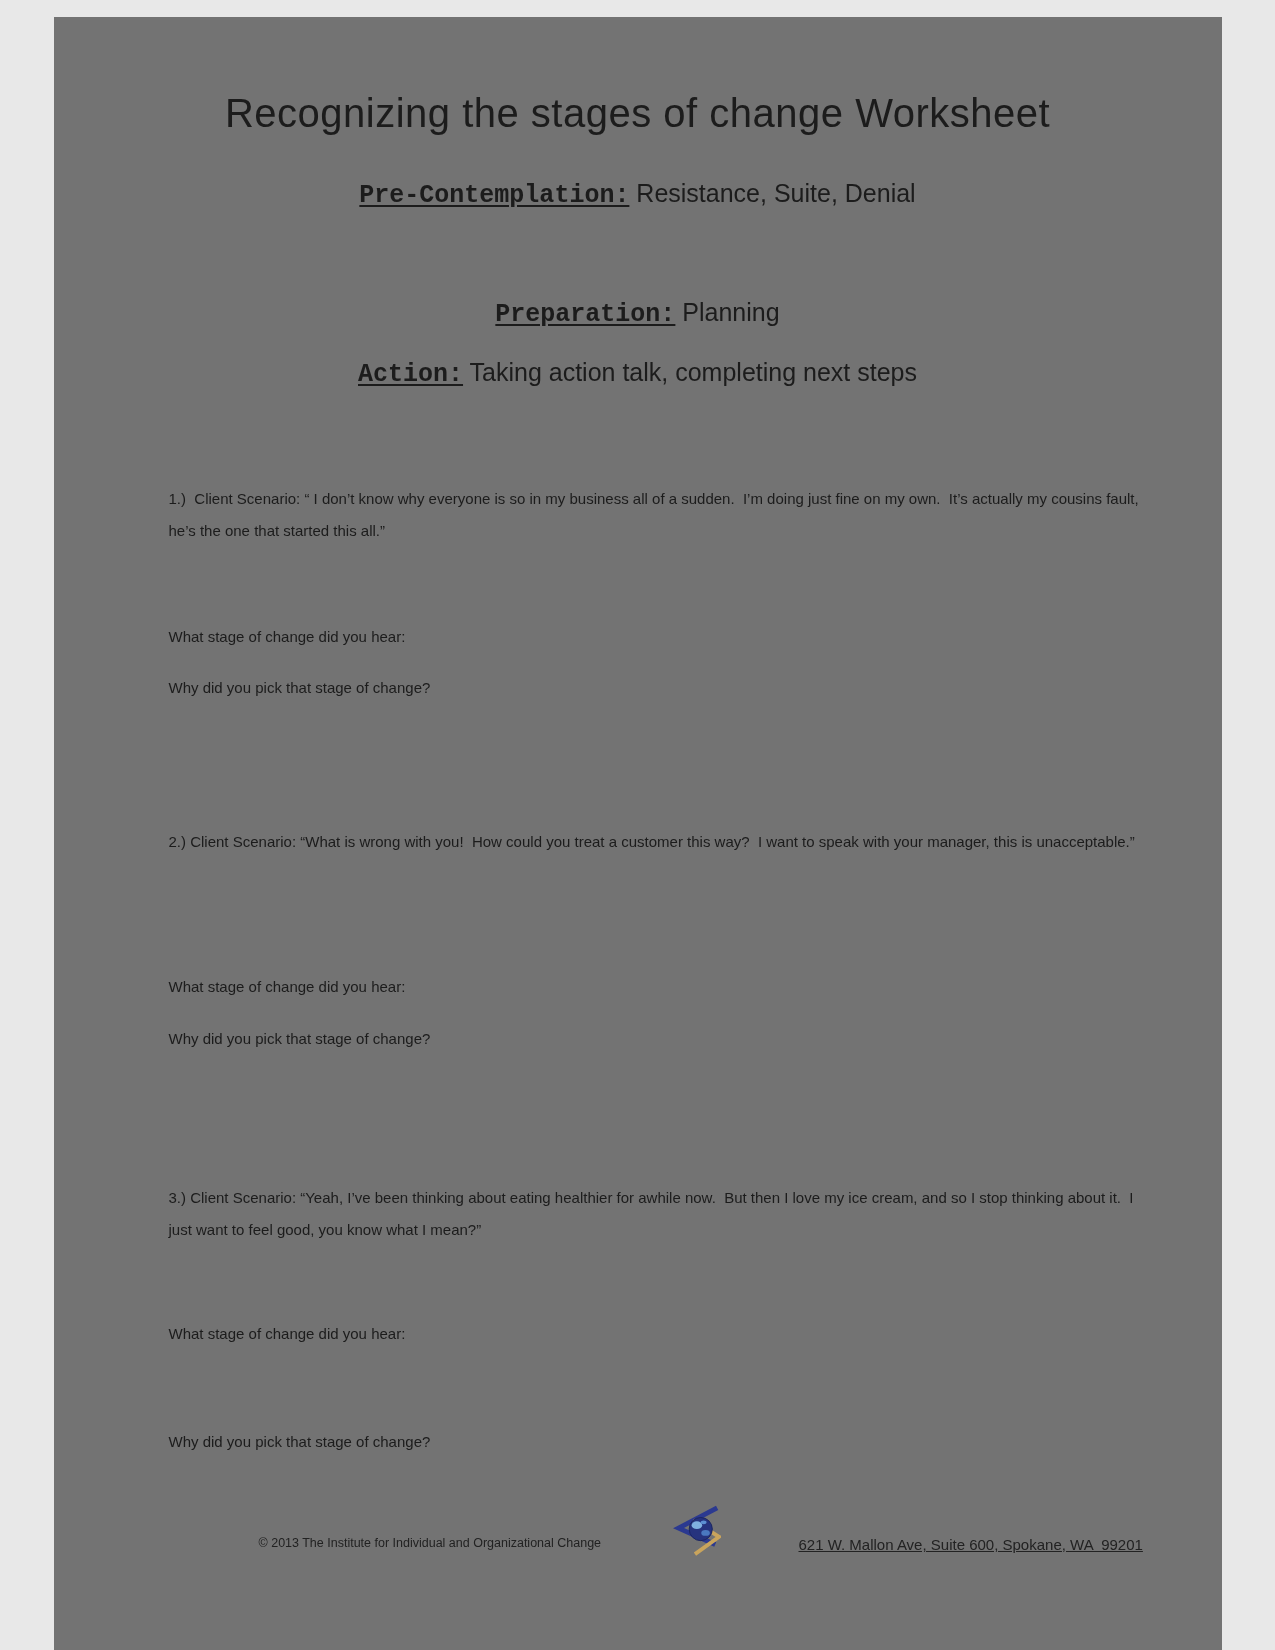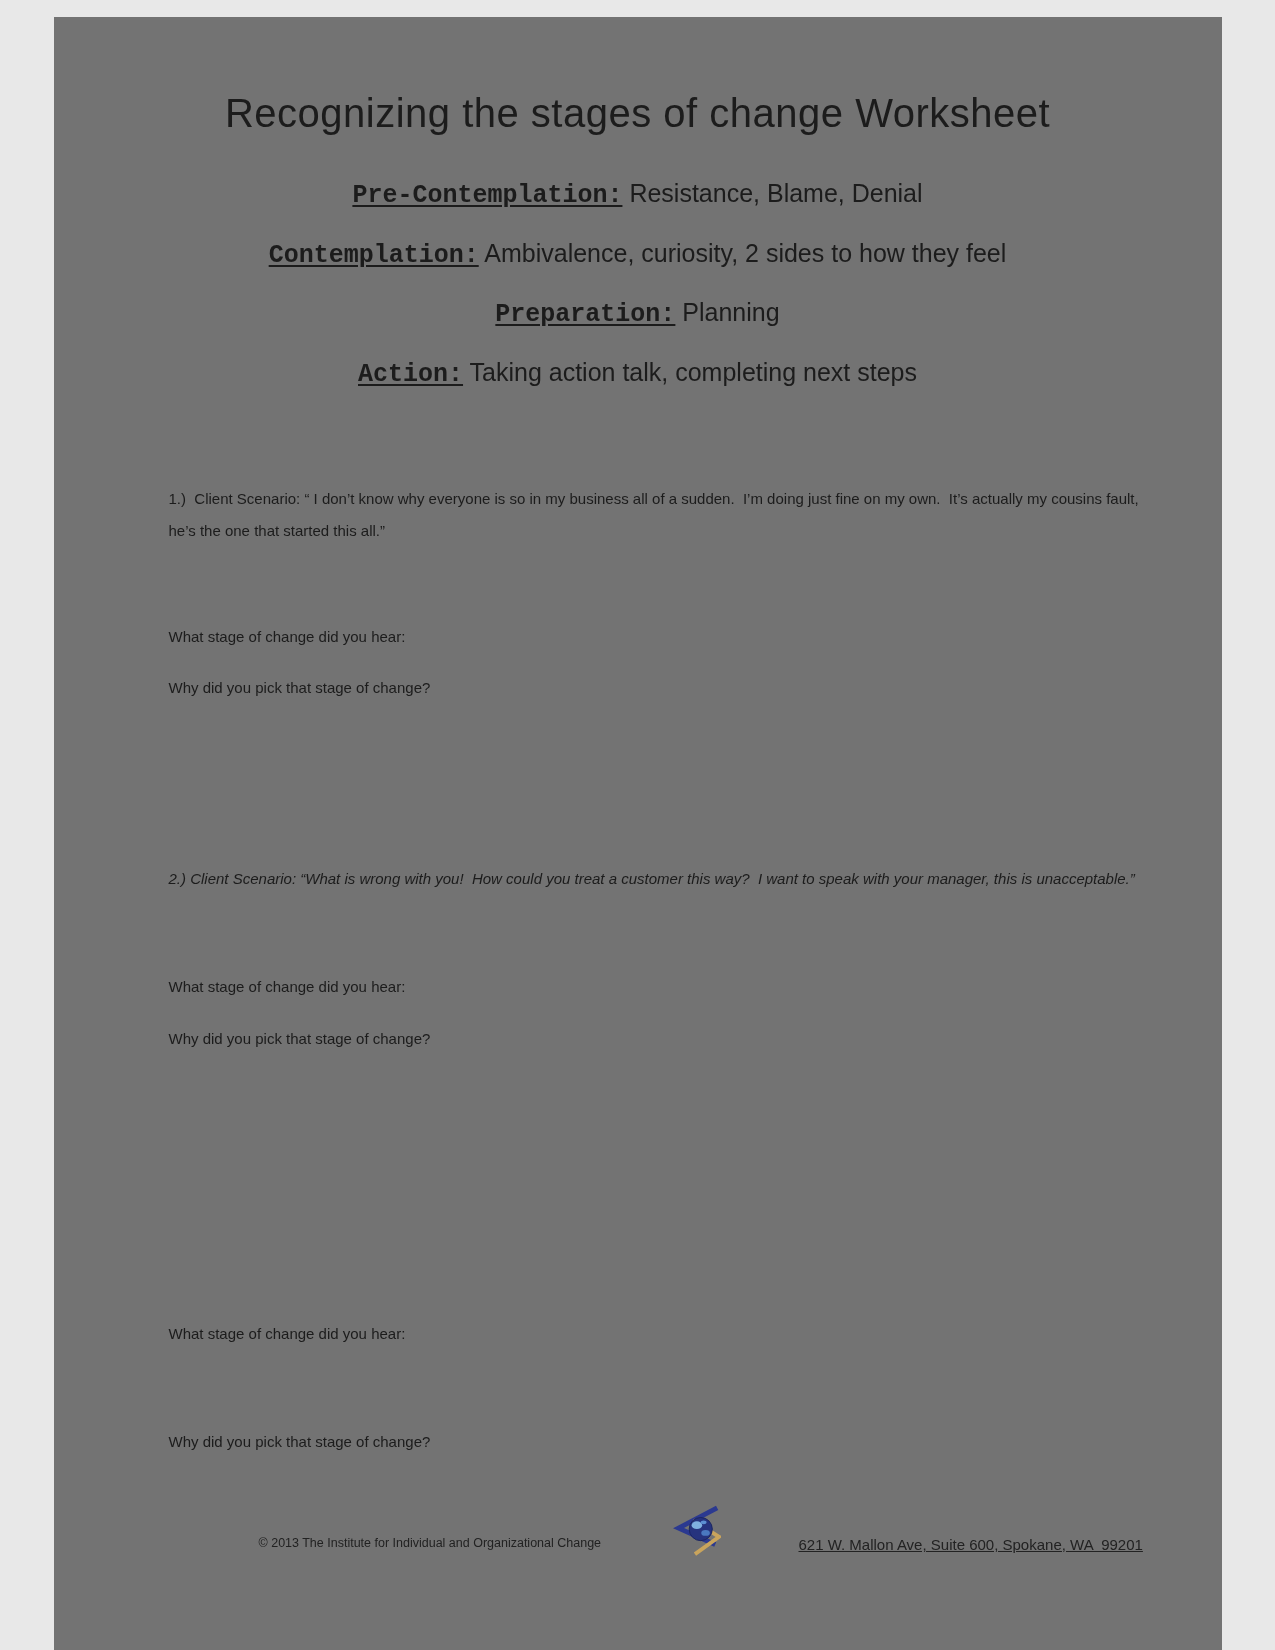--- a/index.html
+++ b/index.html
@@ -44,21 +44,21 @@
     position: absolute;
     left: 115px;
     width: 990px;
     font-size: 15px;
     line-height: 32px;
     white-space: pre-wrap;
   }
   .scenario-0-text { top: 466px; }
   .s0-q1 { top: 604px; }
   .s0-q2 { top: 655px; }
-  .scenario-1-text { top: 846px; font-style: italic; }
+  .scenario-1-text { top: 809px; }
   .s1-q1 { top: 954px; }
   .s1-q2 { top: 1006px; }
   .scenario-2-text { top: 1165px; }
   .s2-q1 { top: 1301px; }
   .s2-q2 { top: 1409px; }
   .footer-copyright {
     position: absolute;
     top: 1519px; left: 205px;
     font-size: 12.5px;
     color: #222222;
@@ -77,36 +77,36 @@
     width: 54px; height: 56px;
   }
 </style>
 </head>
 <body>
 
 <div class="page">
 
   <h1 class="title">Recognizing the stages of change Worksheet</h1>
 
-  <div class="stage stage-0"><span class="stage-label">Pre-Contemplation:</span> <span>Resistance, Blame, Denial</span></div>
+  <div class="stage stage-0"><span class="stage-label">Pre-Contemplation:</span> <span>Resistance, Suite, Denial</span></div>
 
-  <div class="stage stage-1"><span class="stage-label">Contemplation:</span> <span>Ambivalence, curiosity, 2 sides to how they feel</span></div>
 
   <div class="stage stage-3"><span class="stage-label">Action:</span> <span>Taking action talk, completing next steps</span></div>
 
   <div class="stage stage-2"><span class="stage-label">Preparation:</span> <span>Planning</span></div>
 
   <p class="para scenario-0-text">1.)  Client Scenario: “ I don’t know why everyone is so in my business all of a sudden.  I’m doing just fine on my own.  It’s actually my cousins fault, he’s the one that started this all.”</p>
   <p class="para s0-q1">What stage of change did you hear:</p>
   <p class="para s0-q2">Why did you pick that stage of change?</p>
 
   <p class="para scenario-1-text">2.) Client Scenario: “What is wrong with you!  How could you treat a customer this way?  I want to speak with your manager, this is unacceptable.”</p>
   <p class="para s1-q1">What stage of change did you hear:</p>
   <p class="para s1-q2">Why did you pick that stage of change?</p>
 
+  <p class="para scenario-2-text">3.) Client Scenario: “Yeah, I’ve been thinking about eating healthier for awhile now.  But then I love my ice cream, and so I stop thinking about it.  I just want to feel good, you know what I mean?”</p>
   <p class="para s2-q1">What stage of change did you hear:</p>
   <p class="para s2-q2">Why did you pick that stage of change?</p>
 
   <div class="footer-copyright">© 2013 The Institute for Individual and Organizational Change</div>
 
   <div class="footer-logo">
     <svg width="54" height="56" viewBox="0 0 56 56" xmlns="http://www.w3.org/2000/svg" aria-hidden="true">
       <path d="M52 4 L12 25 L50 42" fill="none" stroke="#2b3990" stroke-width="5" stroke-linejoin="miter"></path>
       <path d="M27 17 L54 34 L29 52" fill="none" stroke="#c9a45c" stroke-width="4" stroke-linejoin="miter"></path>
       <circle cx="35" cy="26" r="12" fill="#26337e" stroke="#1a2460" stroke-width="1"></circle>

